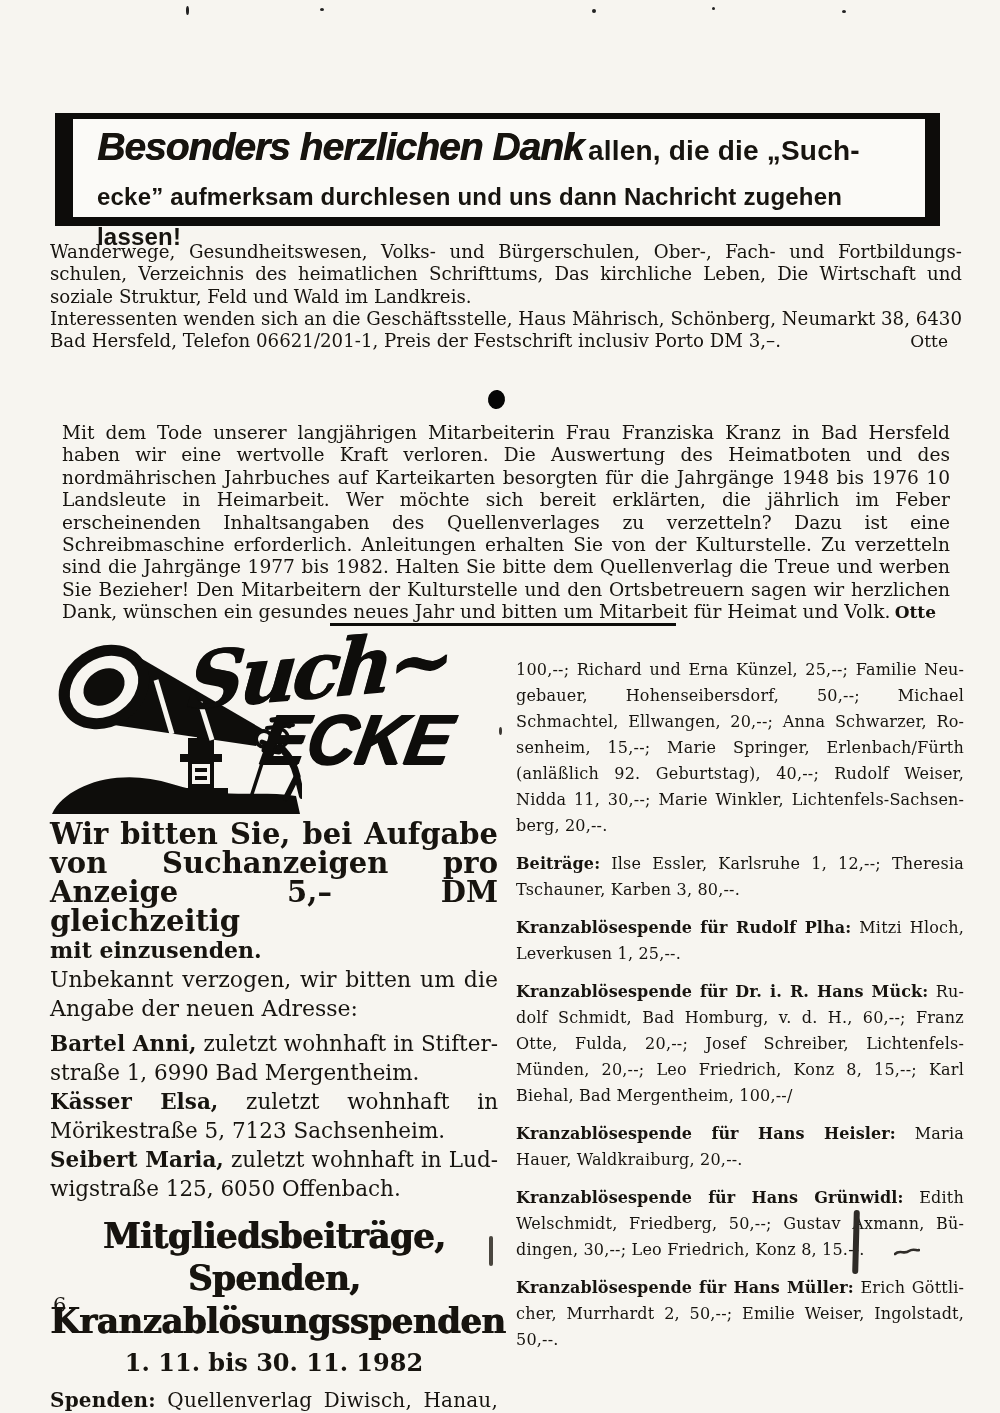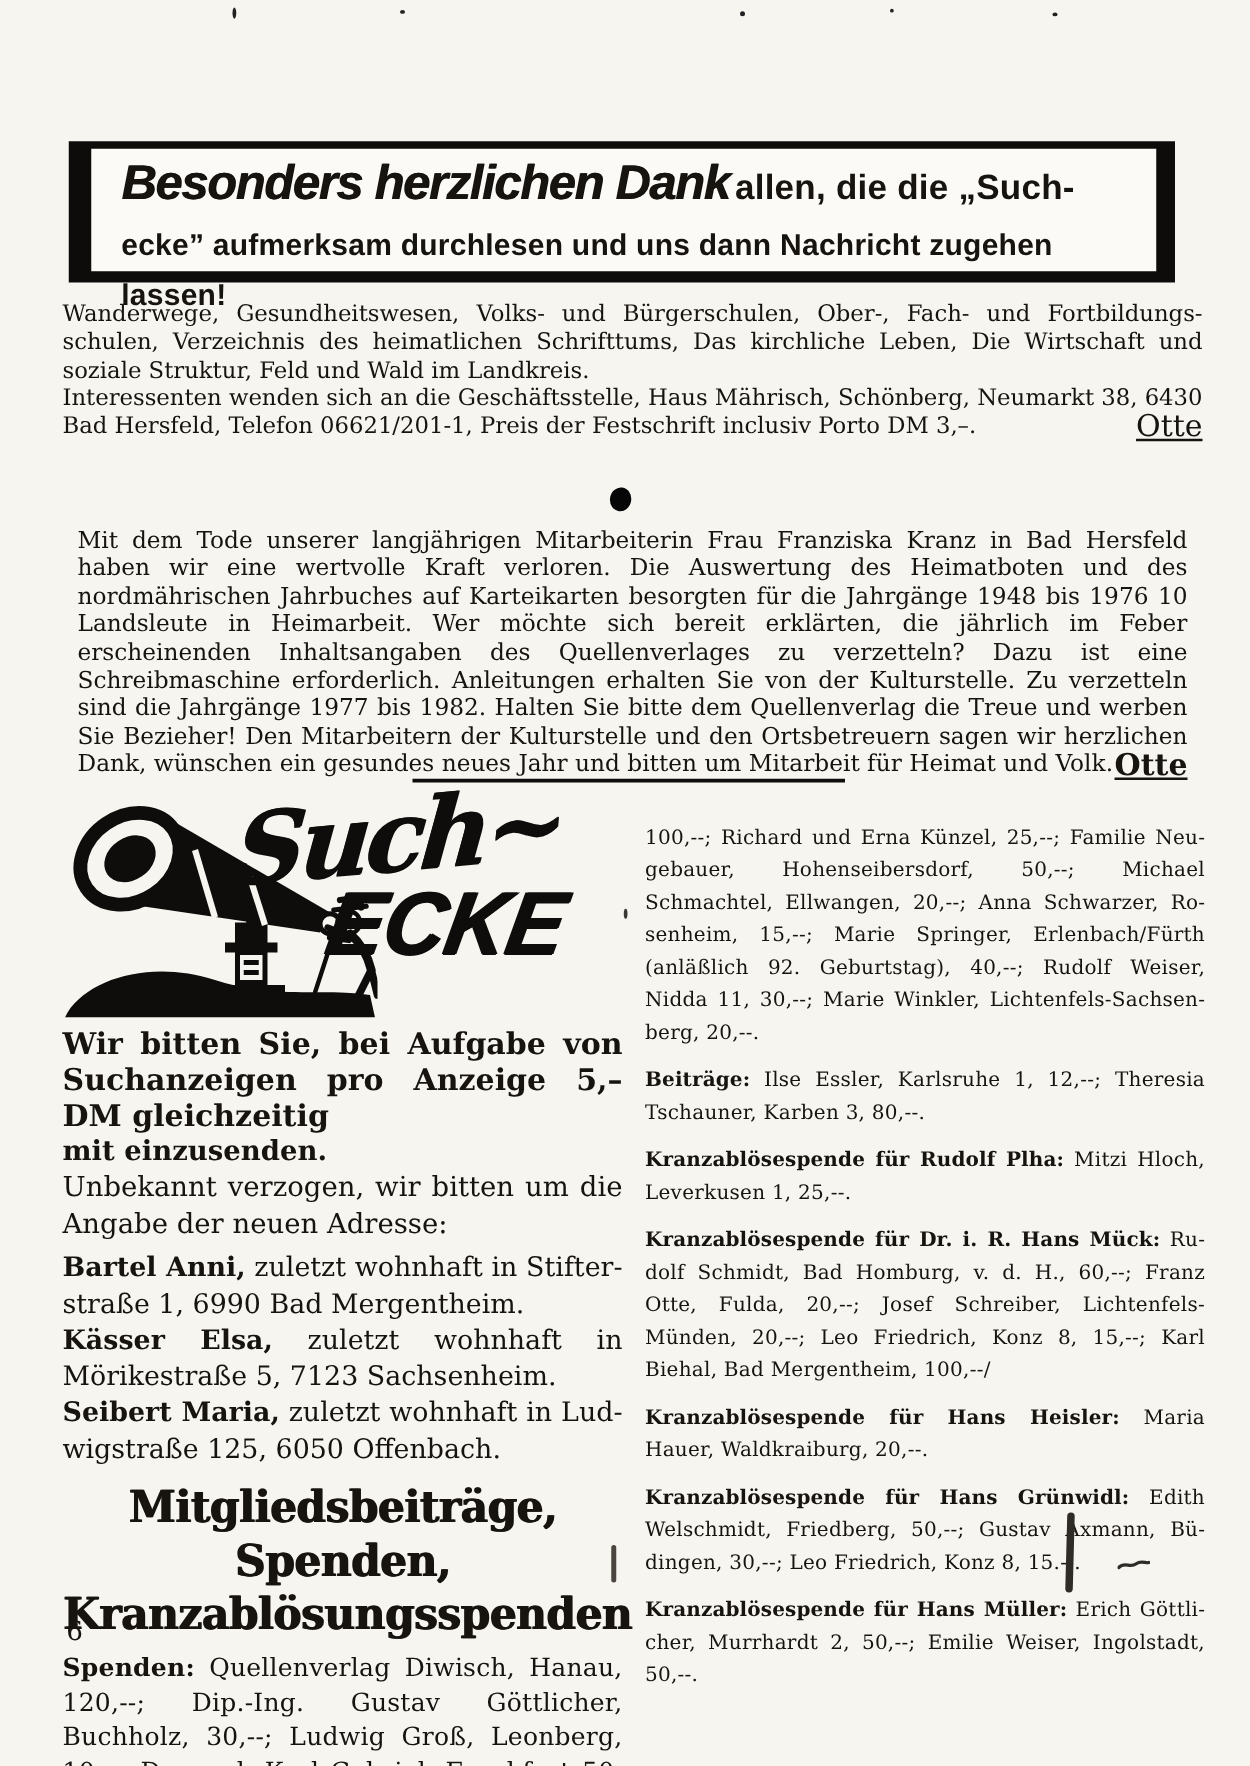--- a/index.html
+++ b/index.html
@@ -30,21 +30,21 @@
     font-size:39px;font-weight:bold;font-style:italic;
     letter-spacing:-1px;
     text-shadow:0.7px 0 0 #0d0c0a;
   }
   .banner .rest{font-size:28px;font-weight:bold;letter-spacing:0.2px;}
   .banner .l2{display:block;font-size:24px;font-weight:bold;letter-spacing:0.2px;line-height:40px;}
   
   .topblock{position:absolute;left:50px;top:241px;width:912px;}
   .topblock p{margin:0;font-size:18.2px;line-height:22.3px;text-align:justify;}
   .sig-holder{position:relative;}
-  .sig{position:absolute;right:0;bottom:0;font-size:24px;text-decoration:underline;}
+  .sig{position:absolute;right:14px;bottom:0;font-size:17px;}
   .sig.bold{font-weight:bold;}
   .ink-dot{
     position:absolute;left:488px;top:390px;width:17px;height:19px;
     background:#060606;border-radius:50%;transform:rotate(8deg);
   }
   .obitblock{position:absolute;left:50px;top:410px;width:912px;}
   .obitblock p{margin:12px;font-size:18.6px;line-height:22.4px;text-align:justify;}
   
   .divider{position:absolute;left:330px;top:623px;width:346px;height:3px;background:#0d0c0a;}
   
@@ -69,21 +69,21 @@
   }
   .logo .block{
     position:absolute;left:212px;top:62px;
     font-family:"Liberation Sans",sans-serif;
     font-size:68px;font-weight:900;font-style:italic;
     transform:skewX(-10deg) scaleY(1.05);
     letter-spacing:0px;color:#0e0d0b;
     text-shadow:2px 0 0 #0e0d0b,1px 1px 0 #0e0d0b;
   }
   
-  .notice1{margin:0;font-size:24px;font-weight:bold;line-height:29px;text-align:justify;}
+  .notice1{margin:0;font-size:29px;font-weight:bold;line-height:29px;text-align:justify;}
   .notice1-last{font-size:22px;font-weight:bold;line-height:29px;text-align:left;}
   .notice2{margin:0 0 6px 0;font-size:22px;font-weight:normal;line-height:29px;text-align:justify;}
   .moved p{margin:0;font-size:21.5px;line-height:29px;text-align:justify;}
   .don-head{
     margin:14px 0 0 0;text-align:center;
     font-size:34px;font-weight:bold;line-height:41px;
     letter-spacing:-0.5px;
     transform:scaleY(1.04);
     text-shadow:1px 0 0 #17140f;
   }
@@ -192,20 +192,21 @@
       </p>
       <p>
         <b>Seibert Maria,</b><span> zuletzt wohnhaft in Lud­wigstraße 125, 6050 Offenbach.</span>
       </p>
     </div>
 
     <div class="don-head">
       <div>Mitgliedsbeiträge, Spenden,</div>
       <div>Kranzablösungsspenden</div>
     </div>
+    <div class="don-period">1. 11. bis 30. 11. 1982</div>
 
     <p class="don-text">
       <b>Spenden:</b><span> Quellenverlag Diwisch, Hanau, 120,--; Dip.-Ing. Gustav Göttlicher, Buchholz, 30,--; Lud­wig Groß, Leonberg, 10,--; Dr. med. Karl Gabriel, Frankfurt 50, 100,--; Adolf Jedelsky, Wetzlar 22,</span>
     </p>
   </div>
 
   <div class="col col-right">
 
     <p class="entry">
       <b></b><span>100,--; Richard und Erna Künzel, 25,--; Familie Neu­gebauer, Hohenseibersdorf, 50,--; Michael Schmachtel, Ellwangen, 20,--; Anna Schwarzer, Ro­senheim, 15,--; Marie Springer, Erlenbach/Fürth (anläßlich 92. Geburtstag), 40,--; Rudolf Weiser, Nidda 11, 30,--; Marie Winkler, Lichtenfels-Sachsen­berg, 20,--.</span>

